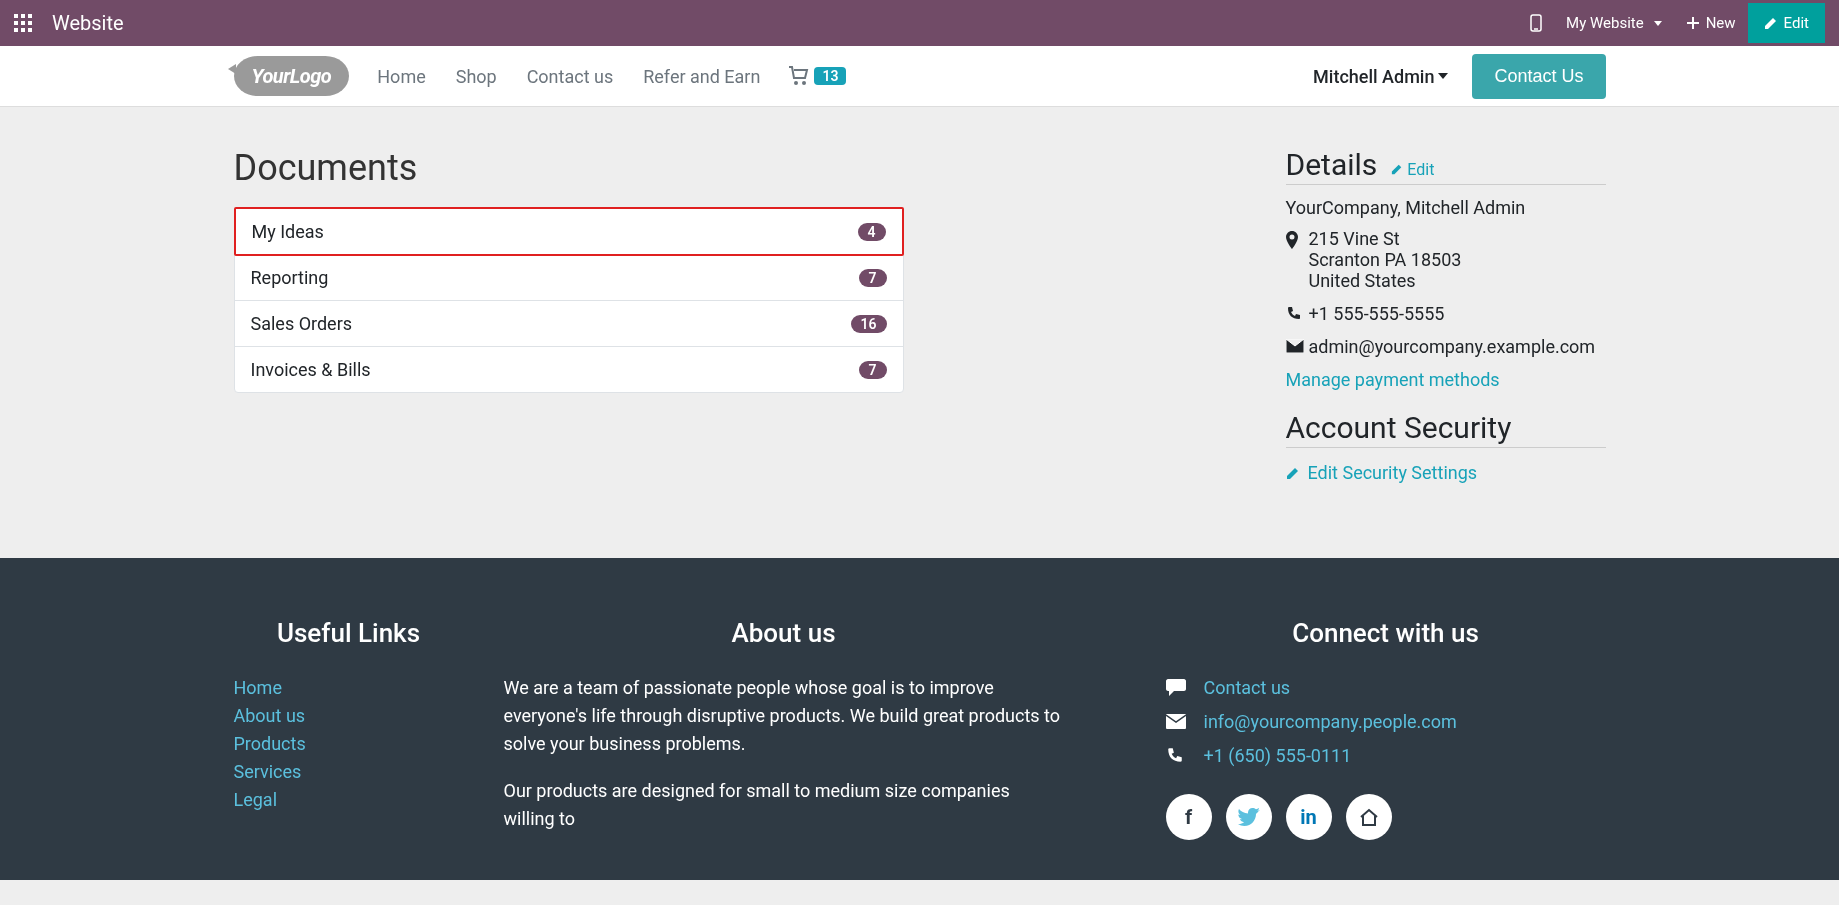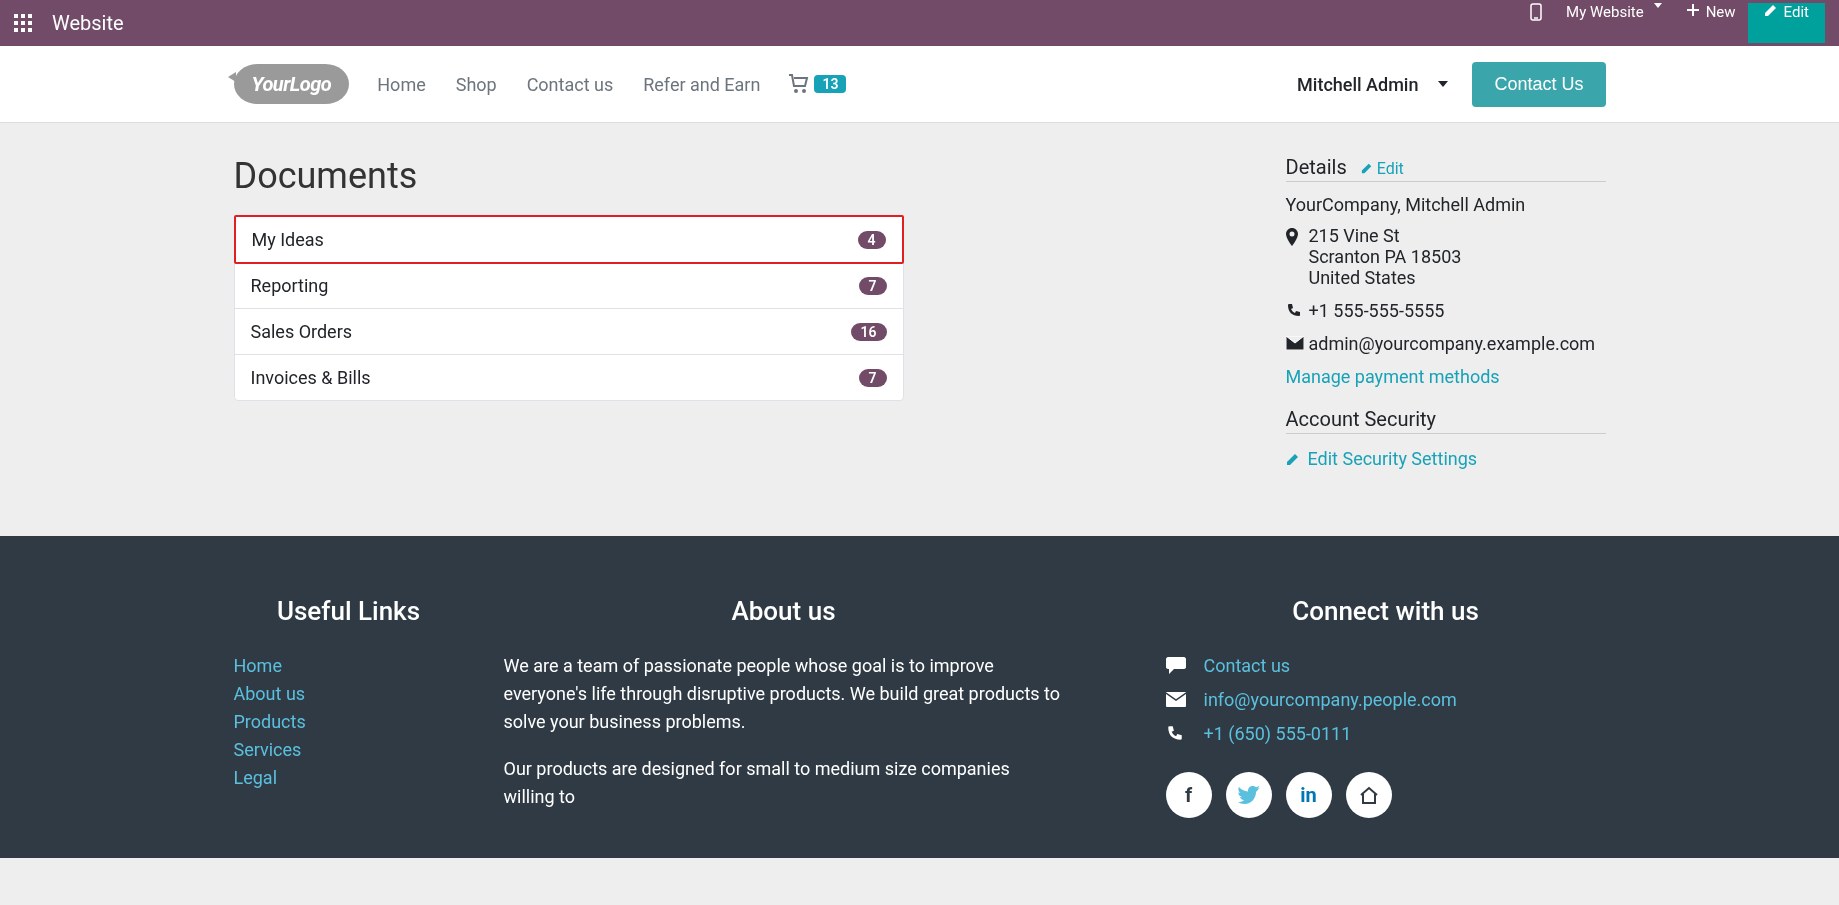--- a/index.html
+++ b/index.html
@@ -5,49 +5,49 @@
   * { box-sizing: border-box; margin: 0; padding: 0; }
   body { font-family: -apple-system, BlinkMacSystemFont, "Segoe UI", Roboto, "Helvetica Neue", Arial, sans-serif; color: #212529; background: #eeeeee; width: 1839px; }
 
   
   .topbar { background: #714B67; height: 46px; display: flex; align-items: center; color: #eee; font-size: 16px; padding: 0 14px; }
   .apps-icon { width: 18px; height: 18px; display: grid; grid-template-columns: repeat(3,4px); grid-template-rows: repeat(3,4px); gap: 3px; margin-right: 20px; cursor: pointer; }
   .apps-icon span { background: #fff; width: 4px; height: 4px; }
   .topbar .brand { font-size: 20px; color: #fff; margin-right: 28px; }
   .topbar .menu a { color: #eee; text-decoration: none; margin-right: 32px; font-size: 15px; cursor: pointer; }
   .topbar .right { margin-left: auto; display: flex; align-items: center; gap: 0; }
-  .topbar .right .item { padding: 0 12px; height: 40px; display: flex; align-items: flex-start; cursor: pointer; gap: 6px; color: #fff; font-size: 15px; }
+  .topbar .right .item { padding: 0 12px; height: 40px; display: flex; align-items: center; cursor: pointer; gap: 6px; color: #fff; font-size: 15px; }
   .topbar .right .edit-btn { background: #00A09D; padding: 0 16px; }
   .caret-down { display:inline-block; width:0; height:0; border-left:4px solid transparent; border-right:4px solid transparent; border-top:5px solid #fff; margin-left:4px; }
 
   
   .siteheader { background: #fff; border-bottom: 1px solid #ddd; }
-  .siteheader-inner { max-width: 1380px; margin: 0 auto; height: 76px; display: flex; align-items: center; padding: 0 4px; }
+  .siteheader-inner { max-width: 1380px; margin: 0 auto; height: 60px; display: flex; align-items: center; padding: 0 4px; }
   .logo-blob { background:#9a9a9a; color:#fff; border-radius: 26px/22px; padding: 8px 18px; font-style: italic; font-weight: bold; font-size: 20px; letter-spacing: -0.5px; margin-right: 28px; position:relative;}
   .logo-blob .tail { position:absolute; left:-6px; top:8px; width:0;height:0;border-top:5px solid transparent;border-bottom:5px solid transparent;border-right:8px solid #9a9a9a;}
   .sitenav a { color: #6c757d; text-decoration: none; margin-right: 26px; font-size: 18px; cursor:pointer; }
   .cart { display:flex; align-items:center; color:#6c757d; cursor:pointer; margin-left: 2px;}
   .cart-badge { background:#17a2b8; color:#fff; border-radius:4px; padding:1px 8px; font-size:14px; font-weight:600; margin-left:4px;}
   .siteheader .right { margin-left:auto; display:flex; align-items:center; gap: 24px; }
-  .user-drop { color:#212529; font-size:18px; display:flex; align-items:center; gap:20px; font-weight:500; cursor:pointer;}
+  .user-drop { color:#212529; font-size:18px; display:flex; align-items:center; gap:4px; font-weight:500; cursor:pointer;}
   .caret-dark { display:inline-block; width:0; height:0; border-left:5px solid transparent; border-right:5px solid transparent; border-top:6px solid #212529; }
   .contact-btn { background:#3aa6ab; color:#fff; border:none; border-radius:4px; padding: 12px 22px; font-size:18px; cursor:pointer;}
 
   
-  .page { max-width: 1380px; margin: 4px auto; padding: 28px 4px 63px; display:flex; gap: 40px; }
+  .page { max-width: 1380px; margin: 12px auto; padding: 28px 4px 63px; display:flex; gap: 40px; }
   .main { flex: 0 0 670px; }
   .sidebar { margin-left:auto; flex: 0 0 320px; }
   h1.docs { font-size: 36px; font-weight: 400; color: #333; margin-bottom: 18px; }
   .doc-list { background:#fff; border: 1px solid #dee2e6; border-radius: 4px; }
   .doc-item { display:flex; align-items:center; justify-content:space-between; padding: 12px 16px; border-bottom: 1px solid #dee2e6; font-size:18px; color:#212529; cursor:pointer; }
   .doc-item:last-child { border-bottom:none; }
   .doc-item.highlight { border: 2px solid #e02020; border-radius: 2px; margin: -1px; position:relative; z-index:1; }
   .pill { background:#714B67; color:#fff; border-radius: 10px; padding: 1px 10px; font-size:14px; font-weight:600; min-width:20px; text-align:center;}
 
-  .sidebar h2 { font-size: 20px; font-weight:400; color:#212529; display:inline-block; }
+  .sidebar h2 { font-size: 30px; font-weight:400; color:#212529; display:inline-block; }
   .sidebar .header-row { display:flex; align-items:baseline; gap: 14px; border-bottom: 1px solid #ccc; padding-bottom: 2px; margin-bottom: 12px;}
   .sidebar .edit-link { color: #17a2b8; font-size:16px; display:flex; align-items:center; gap:4px; cursor:pointer;}
   .sidebar .company { font-size:18px; margin-bottom: 10px; }
   .detail-row { display:flex; gap: 5px; align-items:flex-start; margin-bottom: 12px; font-size:18px; }
   .detail-row .ic { width:18px; flex-shrink:0; text-align:center; color:#212529; padding-top:3px;}
   .sidebar a.teal { color:#17a2b8; text-decoration:none; font-size:18px; cursor:pointer;}
   .sidebar .sec2 { margin-top: 20px; }
   .sidebar .sec2 .header-row { margin-bottom: 14px; }
   .sidebar .sec-link { color:#17a2b8; font-size:18px; display:flex; align-items:center; gap:8px; cursor:pointer;}
 

